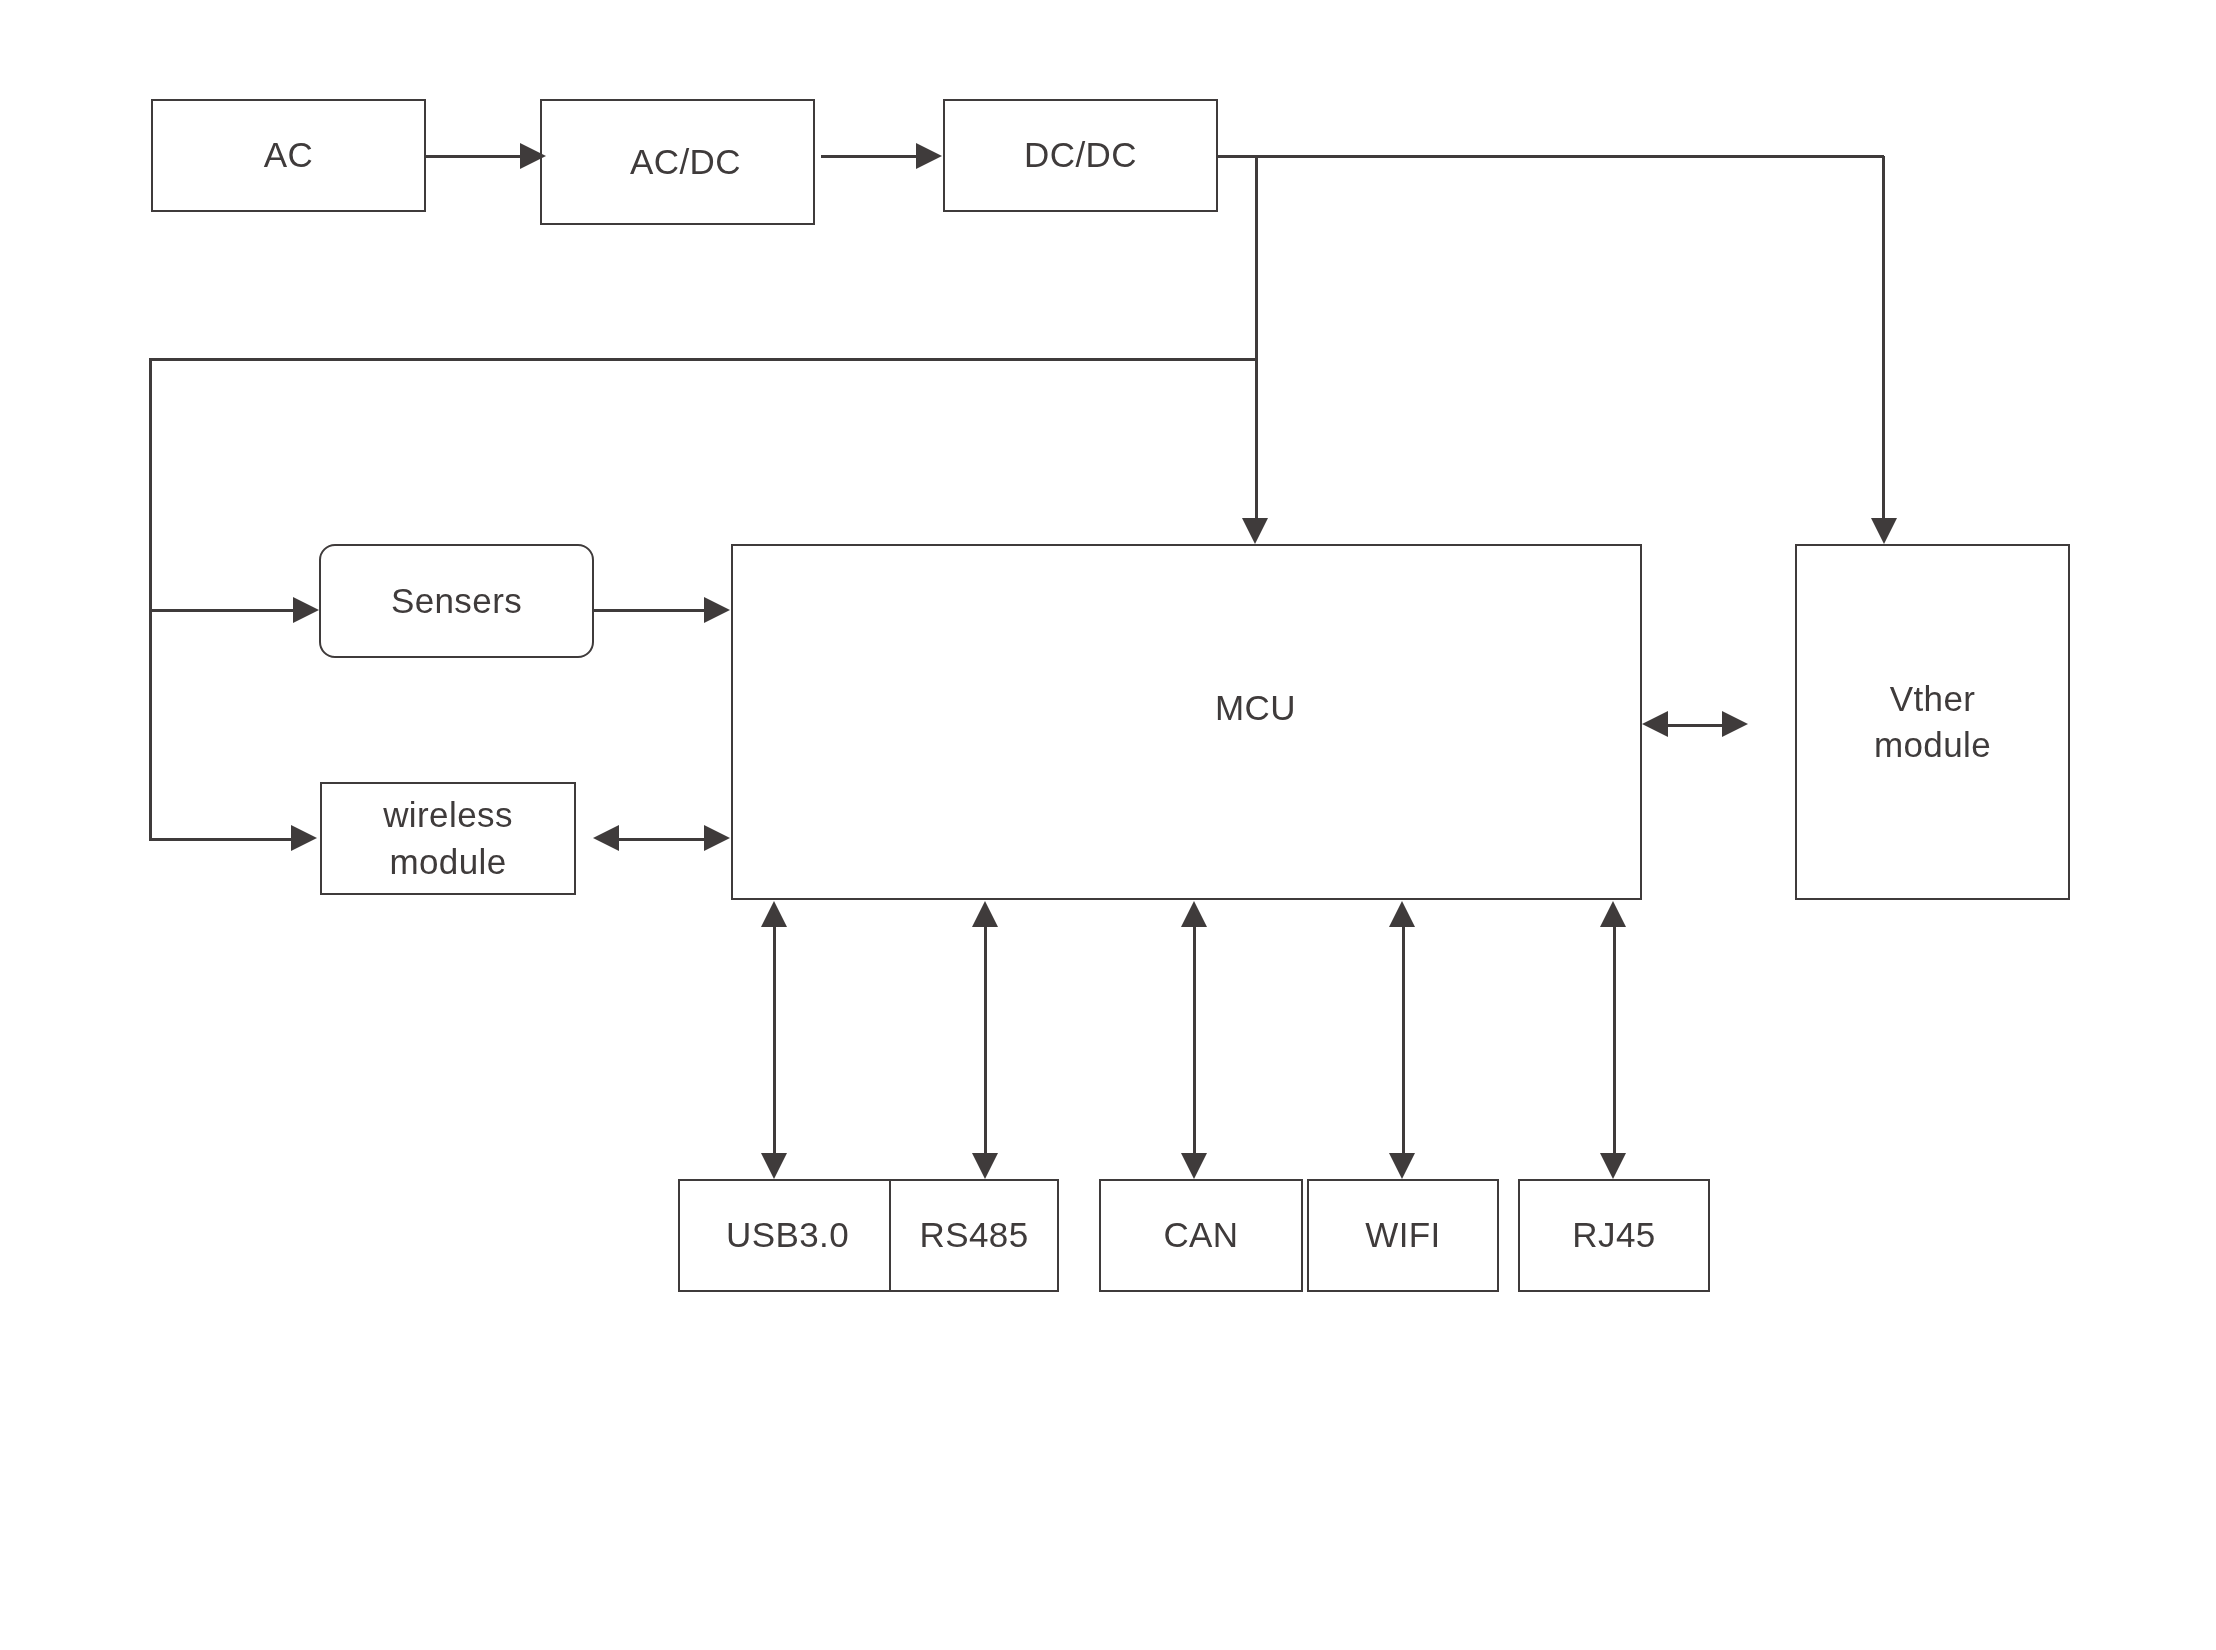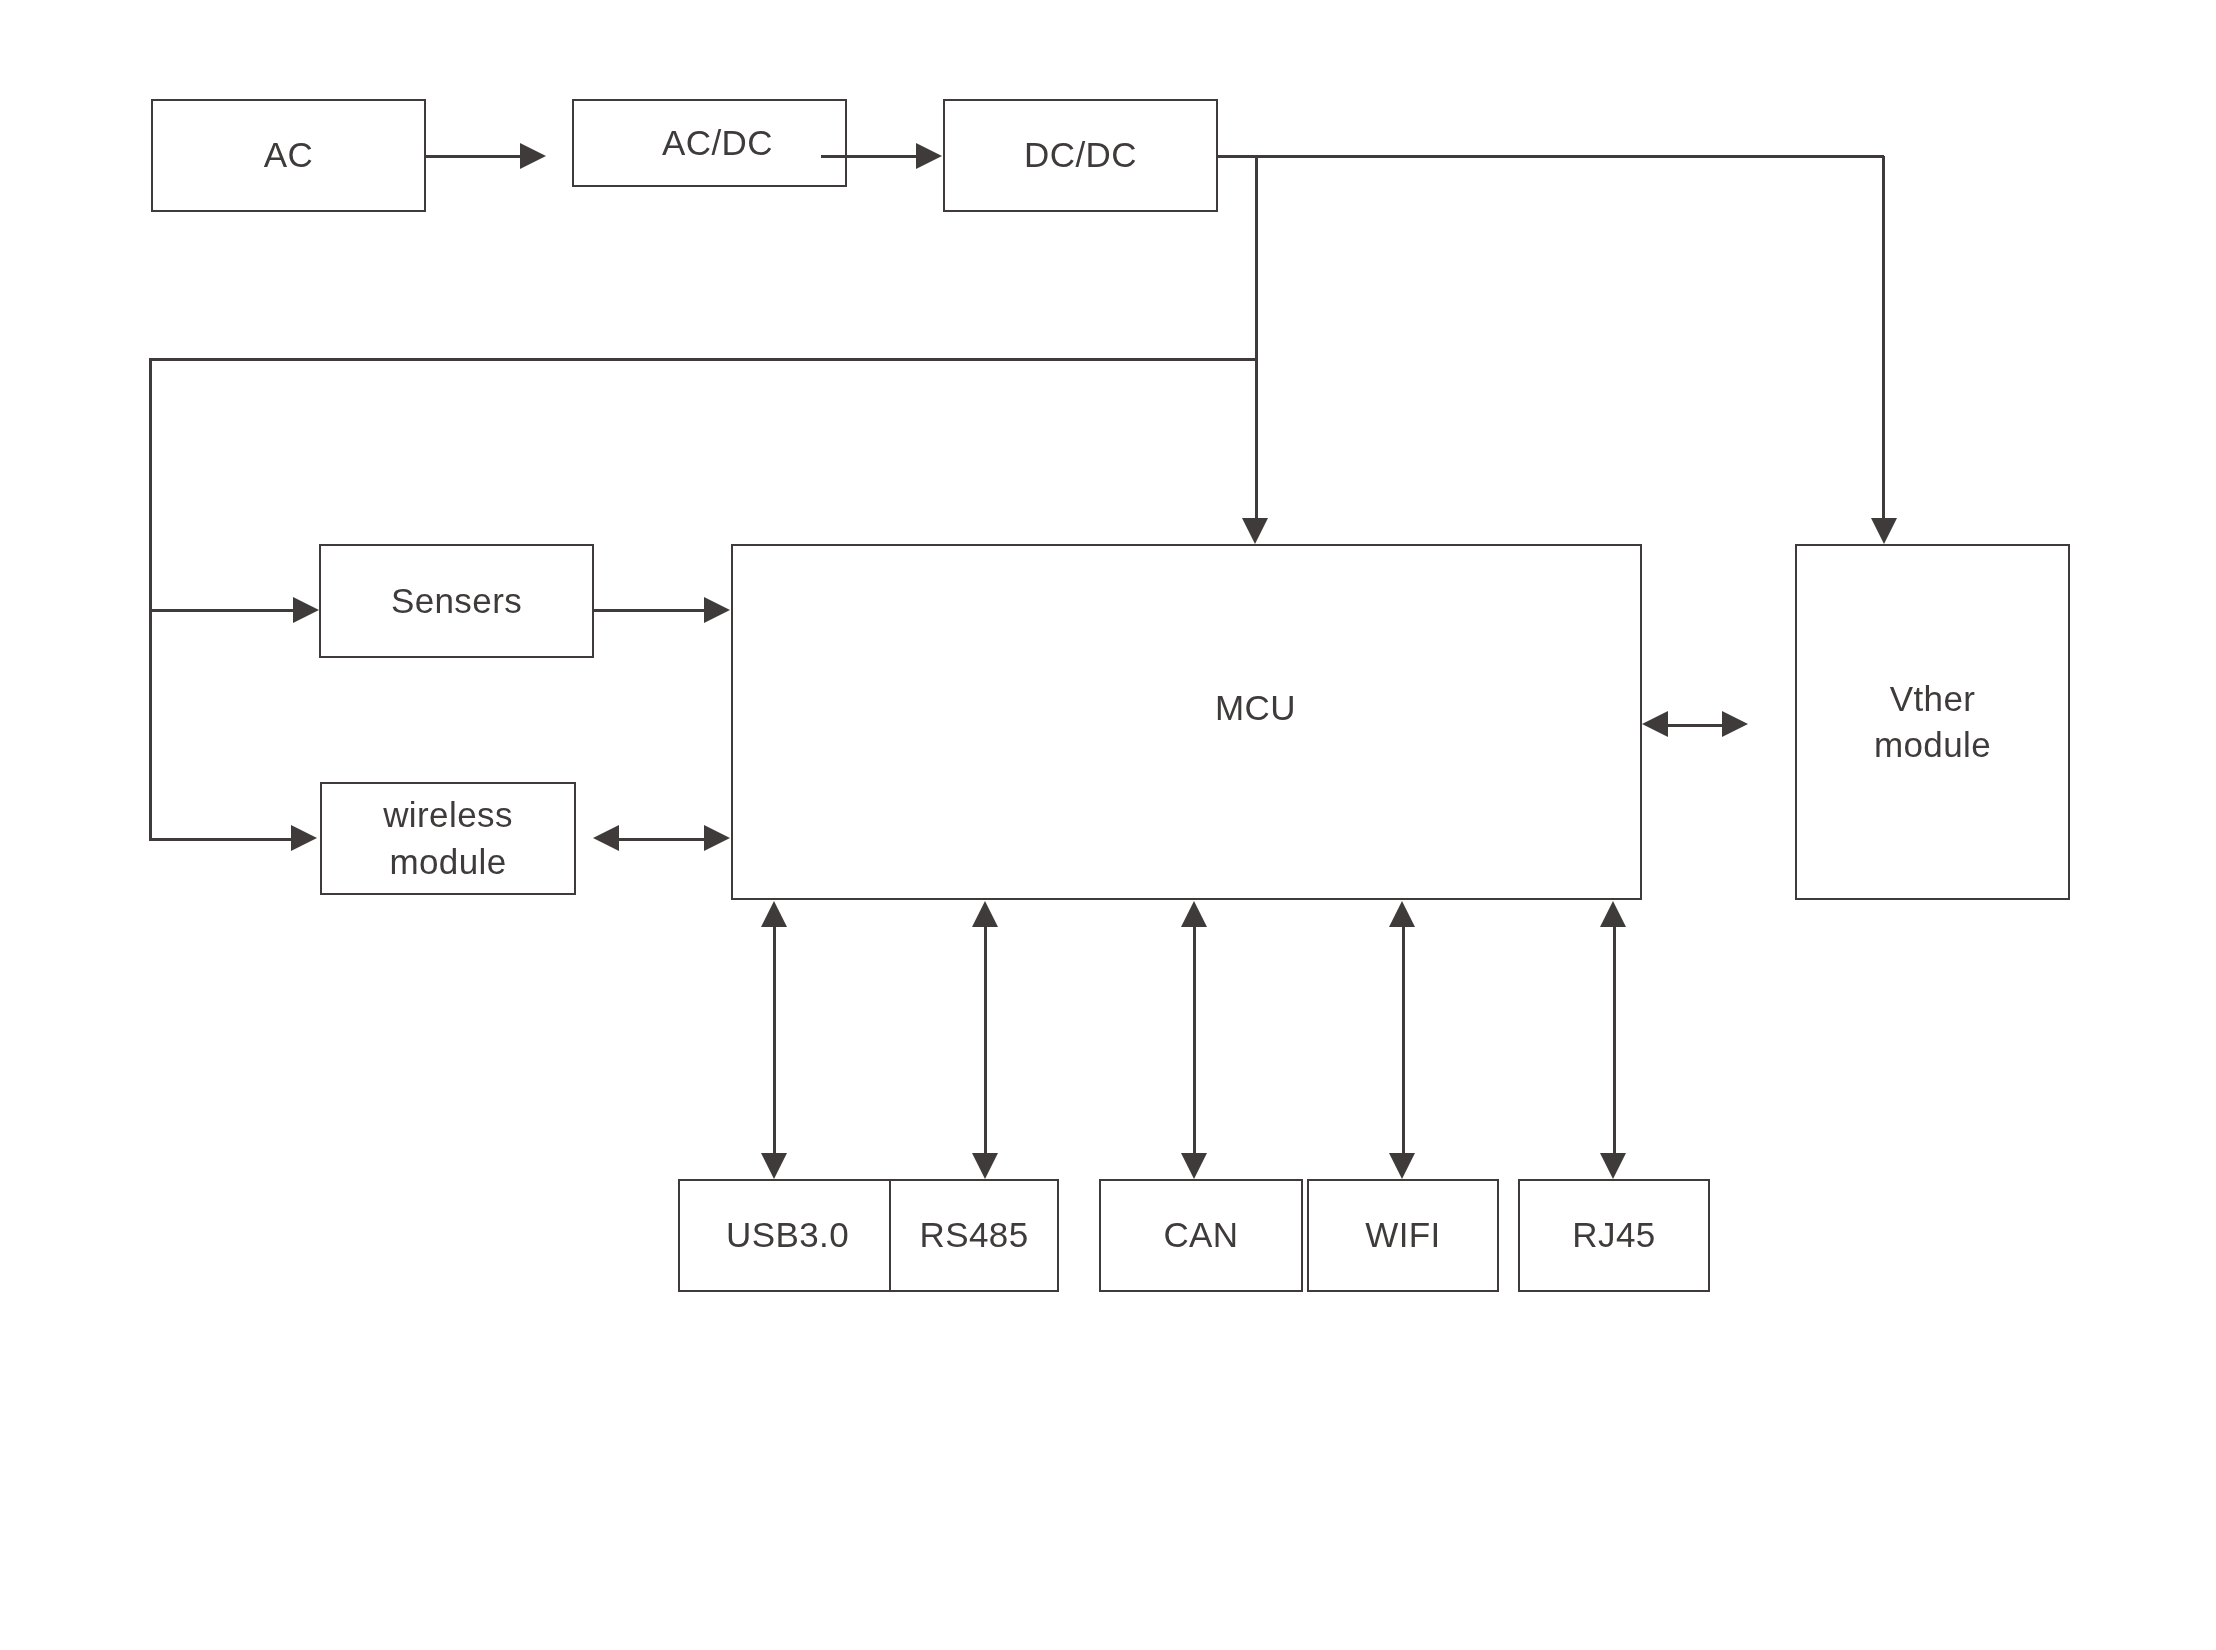--- a/index.html
+++ b/index.html
@@ -44,29 +44,29 @@
 </style>
 </head>
 <body>
 
 <div class="canvas">
 
   <div class="box" id="box-ac" style="left:151px;top:99px;width:275px;height:113px;">
     <span class="label">AC</span>
   </div>
 
-  <div class="box" id="box-acdc" style="left:572px;top:99px;width:275px;height:88px;padding-left:16px;">
+  <div class="box" id="box-acdc" style="left:540px;top:99px;width:275px;height:126px;padding-left:16px;">
     <span class="label">AC/DC</span>
   </div>
 
   <div class="box" id="box-dcdc" style="left:943px;top:99px;width:275px;height:113px;">
     <span class="label">DC/DC</span>
   </div>
 
-  <div class="box" id="box-sensers" style="left:319px;top:544px;width:275px;height:114px;">
+  <div class="box" id="box-sensers" style="left:319px;top:544px;width:275px;height:114px;border-radius:16px;">
     <span class="label">Sensers</span>
   </div>
 
   <div class="box" id="box-wireless" style="left:320px;top:782px;width:256px;height:113px;">
     <span class="label">
         <span class="line">wireless</span>
         <span class="line">module</span>
       </span>
   </div>
 

